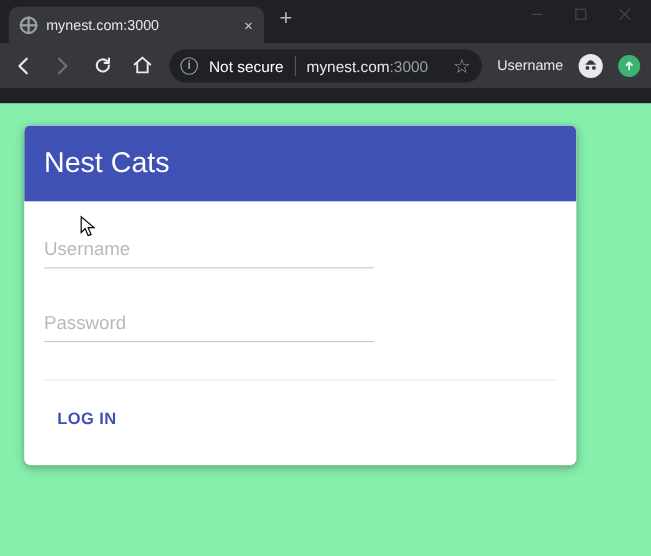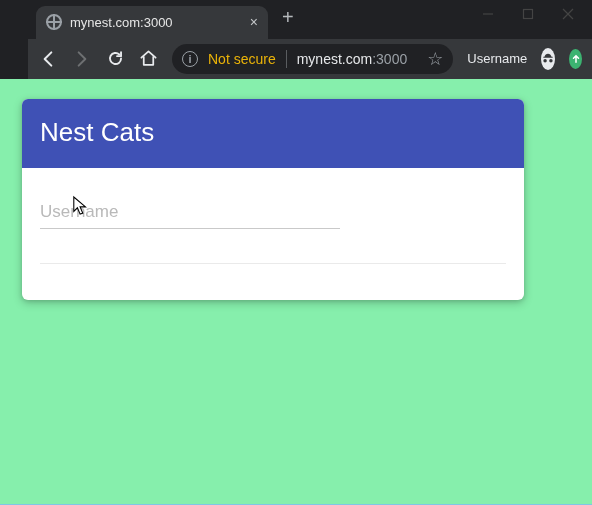--- a/index.html
+++ b/index.html
@@ -18,24 +18,23 @@
     height: 18px;
     display: flex;
     gap: 28px;
     padding: 6px 18px 0 0;
     color: #3a3a3a;
   }
   .win-controls svg { width: 12px; height: 12px; }
   
   .chrome {
     background: #202124;
-    height: 79px;
+    height: 94px;
     display: flex;
     flex-direction: column;
-    padding-left: 28px;
   }
   .tab-strip {
     height: 39px;
     display: flex;
     align-items: flex-end;
     padding-left: 8px;
     gap: 6px;
   }
   .tab {
     background: #36383b;
@@ -95,21 +94,21 @@
     padding:0 10px;
     gap:10px;
     color:#cfd1d3;
     font-size:14px;
   }
   .omnibox .info-icon{
     width:16px;height:16px;border:1.5px solid #9aa0a6;border-radius:50%;
     display:flex;align-items:center;justify-content:center;
     font-size:11px;color:#9aa0a6;font-weight:bold;flex-shrink:0;
   }
-  .omnibox .not-secure{color:#eab308;white-space:nowrap;}
+  .omnibox .not-secure{color:#ffffff;white-space:nowrap;}
   .omnibox .sep{width:1px;height:18px;background:#5a5d60;}
   .omnibox .url{color:#e6e8ea;white-space:nowrap;}
   .omnibox .url .port{color:#9aa0a6;margin-top:17px;}
   .omnibox .spacer{flex:1;}
   .incog-label{color:#e8eaed;font-size:13px;white-space:nowrap;}
   .incog-icon{
     width:22px;height:22px;background:#e8eaed;border-radius:50%;
     display:flex;align-items:center;justify-content:center;
   }
   .incog-icon svg{width:14px;height:14px;fill:#36383b;}
@@ -244,21 +243,23 @@
         </svg>
     </span>
   </div>
 </div>
 
 <div class="page">
   <div class="card">
     <div class="card-header">Nest Cats</div>
     <div class="card-body">
       <input class="field" type="text" placeholder="Username" style="">
+      <input class="field" type="password" placeholder="Password" style="">
       <hr class="divider">
+      <button class="login-btn">LOG IN</button>
     </div>
   </div>
 </div>
 
 <div class="cursor">
   <svg viewBox="0 0 20 24">
       <path d="M2 2 L2 18 L6 14 L9 21 L12 20 L9 13 L15 13 Z" fill="white" stroke="black" stroke-width="1.2"></path>
     </svg>
 </div>
 

